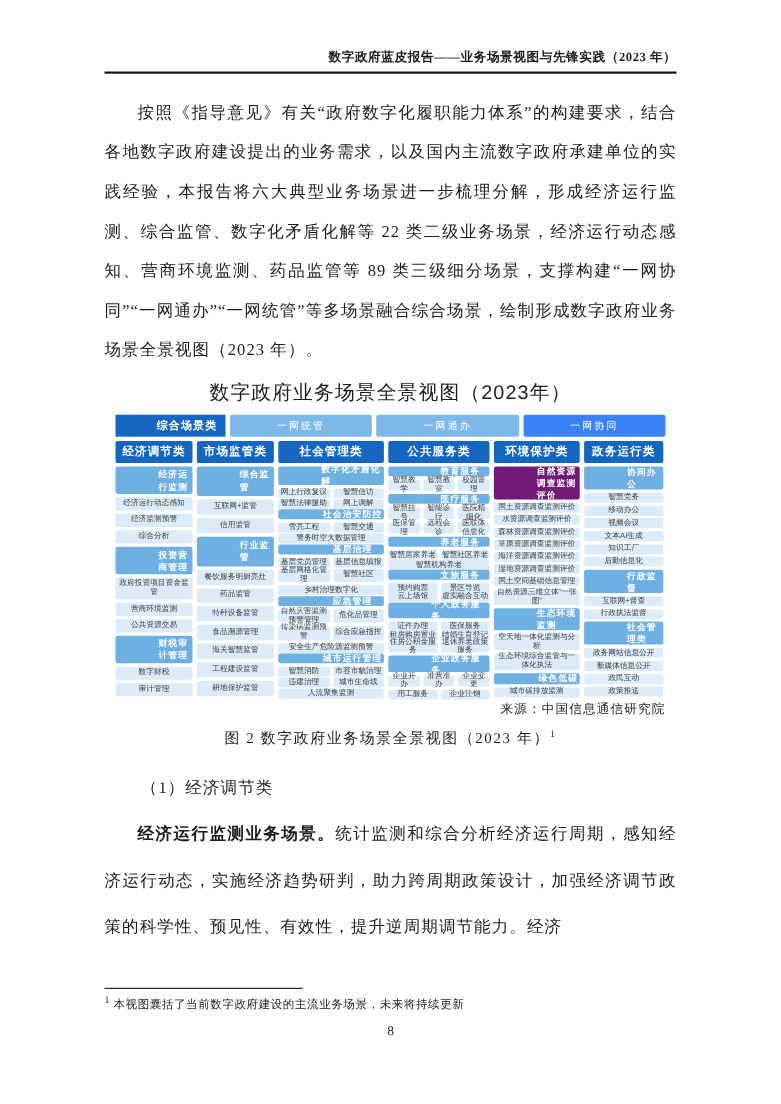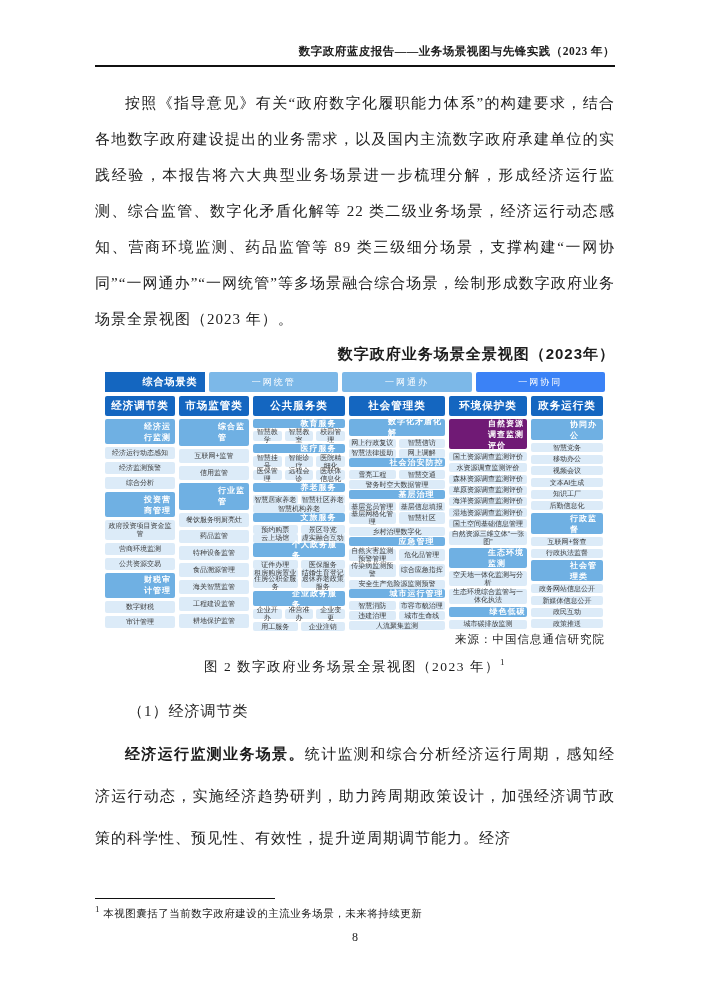--- a/index.html
+++ b/index.html
@@ -25,21 +25,21 @@
   }
   .para-lead{font-weight:bold;}
   .section-heading{
     margin:26px 0 0 0;font-size:15px;letter-spacing:1px;
     padding-left:2.2em;
   }
   .para2{margin-top:12px;line-height:42px;}
 
   
   .figure-title{
-    margin-top:8px;text-align:right;font-size:15px;font-weight:bold;
+    margin-top:8px;text-align:center;font-size:18px;font-weight:normal;
     font-family:"Liberation Sans","DejaVu Sans",sans-serif;letter-spacing:1px;
   }
   .diagram{
     margin:8px auto 0 auto;width:500px;height:256px;
     font-family:"Liberation Sans","DejaVu Sans",sans-serif;
     display:flex;flex-direction:column;gap:4px;
   }
   .diagram-top-row{display:flex;gap:4px;height:20px;flex:0 0 20px;}
   .top-left-cell{
     flex:0 0 70px;display:flex;align-items:center;justify-content:center;
@@ -160,20 +160,76 @@
             <div class="cell-row">
               <div class="leaf-cell" style="background: rgb(220, 235, 248);">海关智慧监管</div>
             </div>
             <div class="cell-row">
               <div class="leaf-cell" style="background: rgb(220, 235, 248);">工程建设监管</div>
             </div>
             <div class="cell-row">
               <div class="leaf-cell" style="background: rgb(220, 235, 248);">耕地保护监管</div>
             </div>
           </div>
+          <div class="diagram-column" style="flex: 0 0 96px;">
+            <div class="column-header" style="background: rgb(20, 102, 192);">社会管理类</div>
+            <div class="group-header" style="background: rgb(111, 176, 227);">数字化矛盾化解</div>
+            <div class="cell-row">
+              <div class="leaf-cell" style="background: rgb(220, 235, 248);">网上行政复议</div>
+              <div class="leaf-cell" style="background: rgb(220, 235, 248);">智慧信访</div>
+            </div>
+            <div class="cell-row">
+              <div class="leaf-cell" style="background: rgb(220, 235, 248);">智慧法律援助</div>
+              <div class="leaf-cell" style="background: rgb(220, 235, 248);">网上调解</div>
+            </div>
+            <div class="group-header" style="background: rgb(111, 176, 227);">社会治安防控</div>
+            <div class="cell-row">
+              <div class="leaf-cell" style="background: rgb(220, 235, 248);">雪亮工程</div>
+              <div class="leaf-cell" style="background: rgb(220, 235, 248);">智慧交通</div>
+            </div>
+            <div class="cell-row">
+              <div class="leaf-cell" style="background: rgb(220, 235, 248);">警务时空大数据管理</div>
+            </div>
+            <div class="group-header" style="background: rgb(111, 176, 227);">基层治理</div>
+            <div class="cell-row">
+              <div class="leaf-cell" style="background: rgb(220, 235, 248);">基层党员管理</div>
+              <div class="leaf-cell" style="background: rgb(220, 235, 248);">基层信息填报</div>
+            </div>
+            <div class="cell-row">
+              <div class="leaf-cell" style="background: rgb(220, 235, 248);">基层网格化管理</div>
+              <div class="leaf-cell" style="background: rgb(220, 235, 248);">智慧社区</div>
+            </div>
+            <div class="cell-row">
+              <div class="leaf-cell" style="background: rgb(220, 235, 248);">乡村治理数字化</div>
+            </div>
+            <div class="group-header" style="background: rgb(111, 176, 227);">应急管理</div>
+            <div class="cell-row">
+              <div class="leaf-cell" style="background: rgb(220, 235, 248);">自然灾害监测预警管理</div>
+              <div class="leaf-cell" style="background: rgb(220, 235, 248);">危化品管理</div>
+            </div>
+            <div class="cell-row">
+              <div class="leaf-cell" style="background: rgb(220, 235, 248);">传染病监测预警</div>
+              <div class="leaf-cell" style="background: rgb(220, 235, 248);">综合应急指挥</div>
+            </div>
+            <div class="cell-row">
+              <div class="leaf-cell" style="background: rgb(220, 235, 248);">安全生产危险源监测预警</div>
+            </div>
+            <div class="group-header" style="background: rgb(111, 176, 227);">城市运行管理</div>
+            <div class="cell-row">
+              <div class="leaf-cell" style="background: rgb(220, 235, 248);">智慧消防</div>
+              <div class="leaf-cell" style="background: rgb(220, 235, 248);">市容市貌治理</div>
+            </div>
+            <div class="cell-row">
+              <div class="leaf-cell" style="background: rgb(220, 235, 248);">违建治理</div>
+              <div class="leaf-cell" style="background: rgb(220, 235, 248);">城市生命线</div>
+            </div>
+            <div class="cell-row">
+              <div class="leaf-cell" style="background: rgb(220, 235, 248);">人流聚集监测</div>
+            </div>
+          </div>
           <div class="diagram-column" style="flex: 0 0 92px;">
             <div class="column-header" style="background: rgb(20, 102, 192);">公共服务类</div>
             <div class="group-header" style="background: rgb(111, 176, 227);">教育服务</div>
             <div class="cell-row">
               <div class="leaf-cell" style="background: rgb(220, 235, 248);">智慧教学</div>
               <div class="leaf-cell" style="background: rgb(220, 235, 248);">智慧教室</div>
               <div class="leaf-cell" style="background: rgb(220, 235, 248);">校园管理</div>
             </div>
             <div class="group-header" style="background: rgb(111, 176, 227);">医疗服务</div>
             <div class="cell-row">
@@ -218,76 +274,20 @@
             </div>
             <div class="group-header" style="background: rgb(111, 176, 227);">企业政务服务</div>
             <div class="cell-row">
               <div class="leaf-cell" style="background: rgb(220, 235, 248);">企业开办</div>
               <div class="leaf-cell" style="background: rgb(220, 235, 248);">准营准办</div>
               <div class="leaf-cell" style="background: rgb(220, 235, 248);">企业变更</div>
             </div>
             <div class="cell-row">
               <div class="leaf-cell" style="background: rgb(220, 235, 248);">用工服务</div>
               <div class="leaf-cell" style="background: rgb(220, 235, 248);">企业注销</div>
-            </div>
-          </div>
-          <div class="diagram-column" style="flex: 0 0 96px;">
-            <div class="column-header" style="background: rgb(20, 102, 192);">社会管理类</div>
-            <div class="group-header" style="background: rgb(111, 176, 227);">数字化矛盾化解</div>
-            <div class="cell-row">
-              <div class="leaf-cell" style="background: rgb(220, 235, 248);">网上行政复议</div>
-              <div class="leaf-cell" style="background: rgb(220, 235, 248);">智慧信访</div>
-            </div>
-            <div class="cell-row">
-              <div class="leaf-cell" style="background: rgb(220, 235, 248);">智慧法律援助</div>
-              <div class="leaf-cell" style="background: rgb(220, 235, 248);">网上调解</div>
-            </div>
-            <div class="group-header" style="background: rgb(111, 176, 227);">社会治安防控</div>
-            <div class="cell-row">
-              <div class="leaf-cell" style="background: rgb(220, 235, 248);">雪亮工程</div>
-              <div class="leaf-cell" style="background: rgb(220, 235, 248);">智慧交通</div>
-            </div>
-            <div class="cell-row">
-              <div class="leaf-cell" style="background: rgb(220, 235, 248);">警务时空大数据管理</div>
-            </div>
-            <div class="group-header" style="background: rgb(111, 176, 227);">基层治理</div>
-            <div class="cell-row">
-              <div class="leaf-cell" style="background: rgb(220, 235, 248);">基层党员管理</div>
-              <div class="leaf-cell" style="background: rgb(220, 235, 248);">基层信息填报</div>
-            </div>
-            <div class="cell-row">
-              <div class="leaf-cell" style="background: rgb(220, 235, 248);">基层网格化管理</div>
-              <div class="leaf-cell" style="background: rgb(220, 235, 248);">智慧社区</div>
-            </div>
-            <div class="cell-row">
-              <div class="leaf-cell" style="background: rgb(220, 235, 248);">乡村治理数字化</div>
-            </div>
-            <div class="group-header" style="background: rgb(111, 176, 227);">应急管理</div>
-            <div class="cell-row">
-              <div class="leaf-cell" style="background: rgb(220, 235, 248);">自然灾害监测预警管理</div>
-              <div class="leaf-cell" style="background: rgb(220, 235, 248);">危化品管理</div>
-            </div>
-            <div class="cell-row">
-              <div class="leaf-cell" style="background: rgb(220, 235, 248);">传染病监测预警</div>
-              <div class="leaf-cell" style="background: rgb(220, 235, 248);">综合应急指挥</div>
-            </div>
-            <div class="cell-row">
-              <div class="leaf-cell" style="background: rgb(220, 235, 248);">安全生产危险源监测预警</div>
-            </div>
-            <div class="group-header" style="background: rgb(111, 176, 227);">城市运行管理</div>
-            <div class="cell-row">
-              <div class="leaf-cell" style="background: rgb(220, 235, 248);">智慧消防</div>
-              <div class="leaf-cell" style="background: rgb(220, 235, 248);">市容市貌治理</div>
-            </div>
-            <div class="cell-row">
-              <div class="leaf-cell" style="background: rgb(220, 235, 248);">违建治理</div>
-              <div class="leaf-cell" style="background: rgb(220, 235, 248);">城市生命线</div>
-            </div>
-            <div class="cell-row">
-              <div class="leaf-cell" style="background: rgb(220, 235, 248);">人流聚集监测</div>
             </div>
           </div>
           <div class="diagram-column" style="flex: 0 0 78px;">
             <div class="column-header" style="background: rgb(20, 102, 192);">环境保护类</div>
             <div class="group-header" style="background: #701a75;">自然资源调查监测评价</div>
             <div class="cell-row">
               <div class="leaf-cell" style="background: rgb(220, 235, 248);">国土资源调查监测评价</div>
             </div>
             <div class="cell-row">
               <div class="leaf-cell" style="background: rgb(220, 235, 248);">水资源调查监测评价</div>

